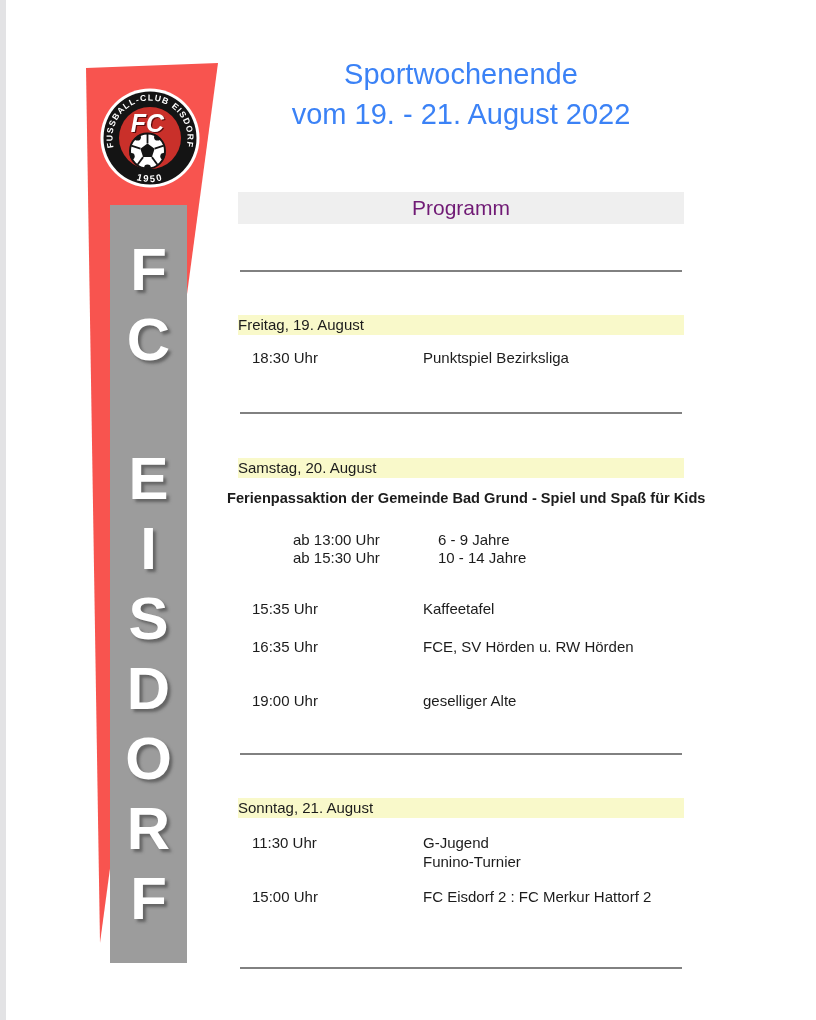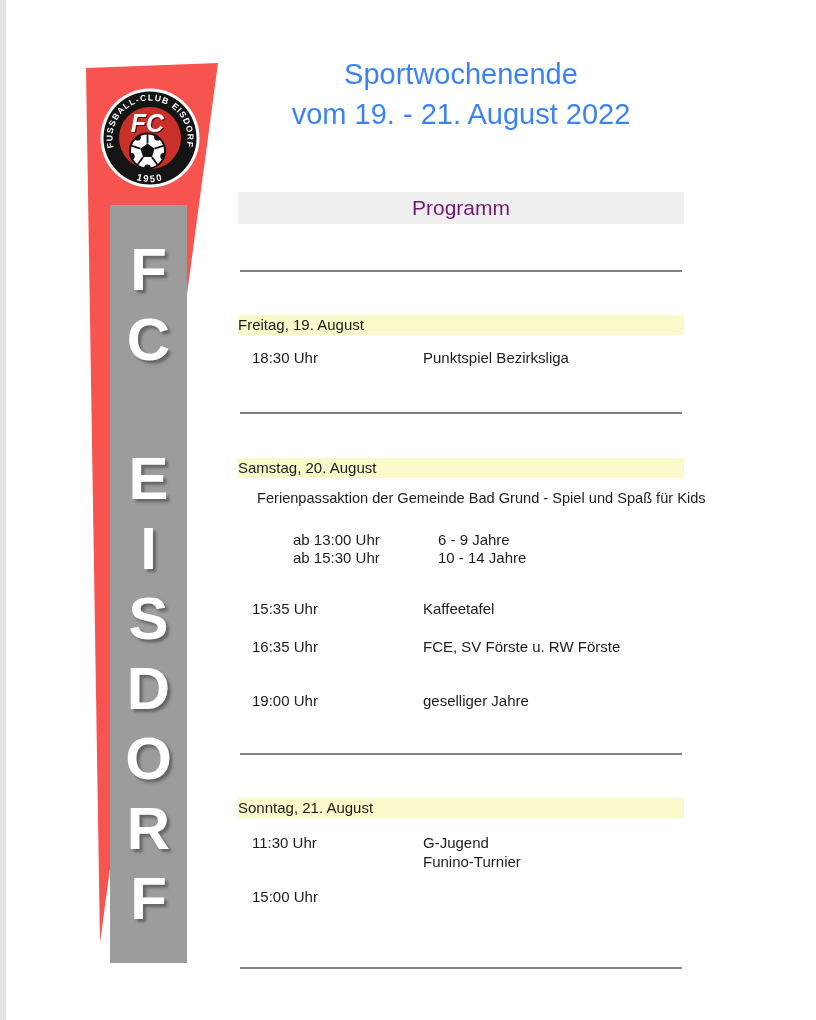--- a/index.html
+++ b/index.html
@@ -50,22 +50,22 @@
   }
   .day-bar {
     position:absolute; left:238px; width:446px; height:20px;
     background:#f9f9ca;
     text-align:left; font-weight:normal; font-size:15px; line-height:20px;
   }
   .event { position:absolute; left:238px; width:446px; font-size:15px; line-height:18.5px; }
   .etime { position:absolute; left:14px; top:0; white-space:nowrap;text-align:right; }
   .edesc { position:absolute; left:150px; top:0; white-space:nowrap;margin-left:35px; }
   .intro {
-    position:absolute; left:257px; top:489px; width:446px;
-    font-size:14.6px; line-height:18.5px; white-space:nowrap;
+    position:absolute; left:227px; top:489px; width:446px;
+    font-size:14.6px; line-height:18.5px; white-space:nowrap;font-weight:bold;
   }
   .age-row { position:absolute; left:238px; width:446px; font-size:15px; line-height:18px; }
   .age-time  { position:absolute; left:55px; white-space:nowrap; }
   .age-group { position:absolute; left:200px; white-space:nowrap; }
 </style>
 </head>
 <body>
 
 <div class="edge-strip"></div>
 
@@ -156,37 +156,38 @@
 </div>
 <div class="event" style="top:600px">
   <span class="etime">15:35 Uhr</span>
   <span class="edesc">
     <div>Kaffeetafel</div>
   </span>
 </div>
 <div class="event" style="top:638px">
   <span class="etime">16:35 Uhr</span>
   <span class="edesc">
-    <div>FCE, SV Förste u. RW Förste</div>
+    <div>FCE, SV Hörden u. RW Hörden</div>
   </span>
 </div>
 <div class="event" style="top:692px">
   <span class="etime">19:00 Uhr</span>
   <span class="edesc">
-    <div>geselliger Jahre</div>
+    <div>geselliger Alte</div>
   </span>
 </div>
 <div class="hrule" style="top:753px"></div>
 
 <div class="day-bar" style="top:798px">Sonntag, 21. August</div>
 <div class="event" style="top:834px">
   <span class="etime">11:30 Uhr</span>
   <span class="edesc">
     <div>G-Jugend</div>
     <div>Funino-Turnier</div>
   </span>
 </div>
 <div class="event" style="top:888px">
   <span class="etime">15:00 Uhr</span>
   <span class="edesc">
+    <div>FC Eisdorf 2 : FC Merkur Hattorf 2</div>
   </span>
 </div>
 <div class="hrule" style="top:967px"></div>
 
 </body></html>

